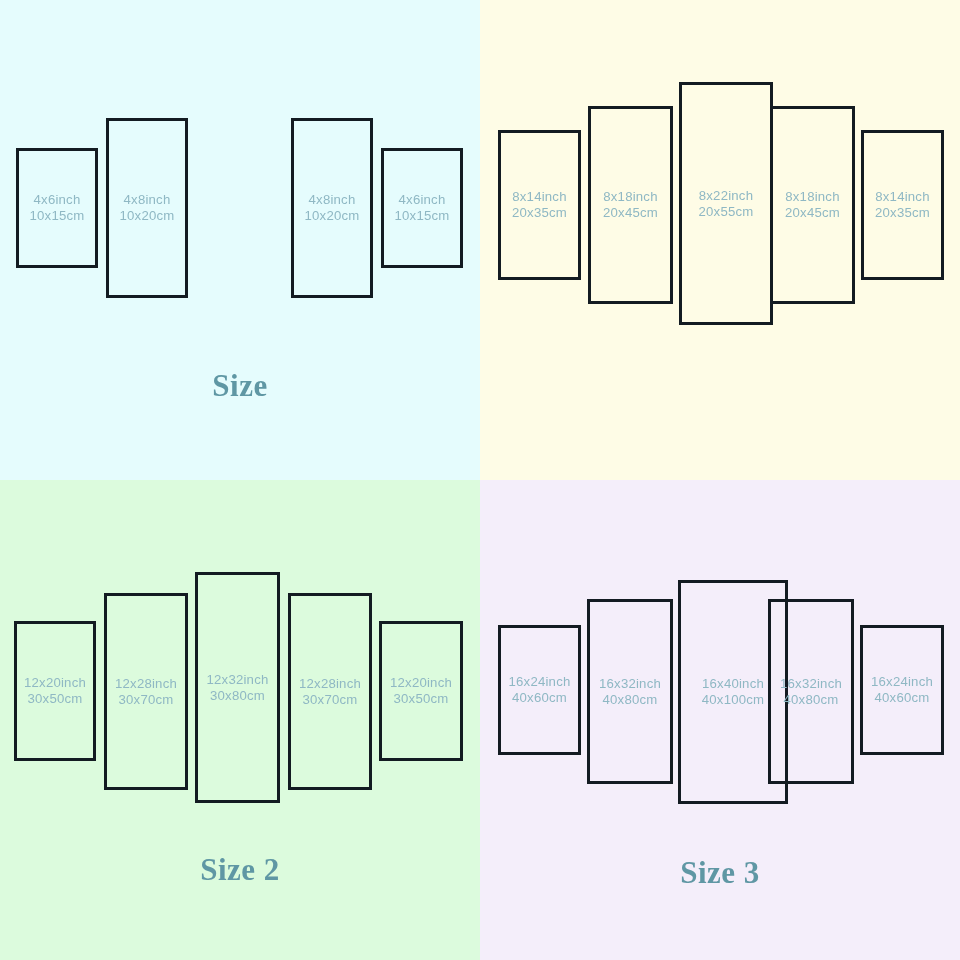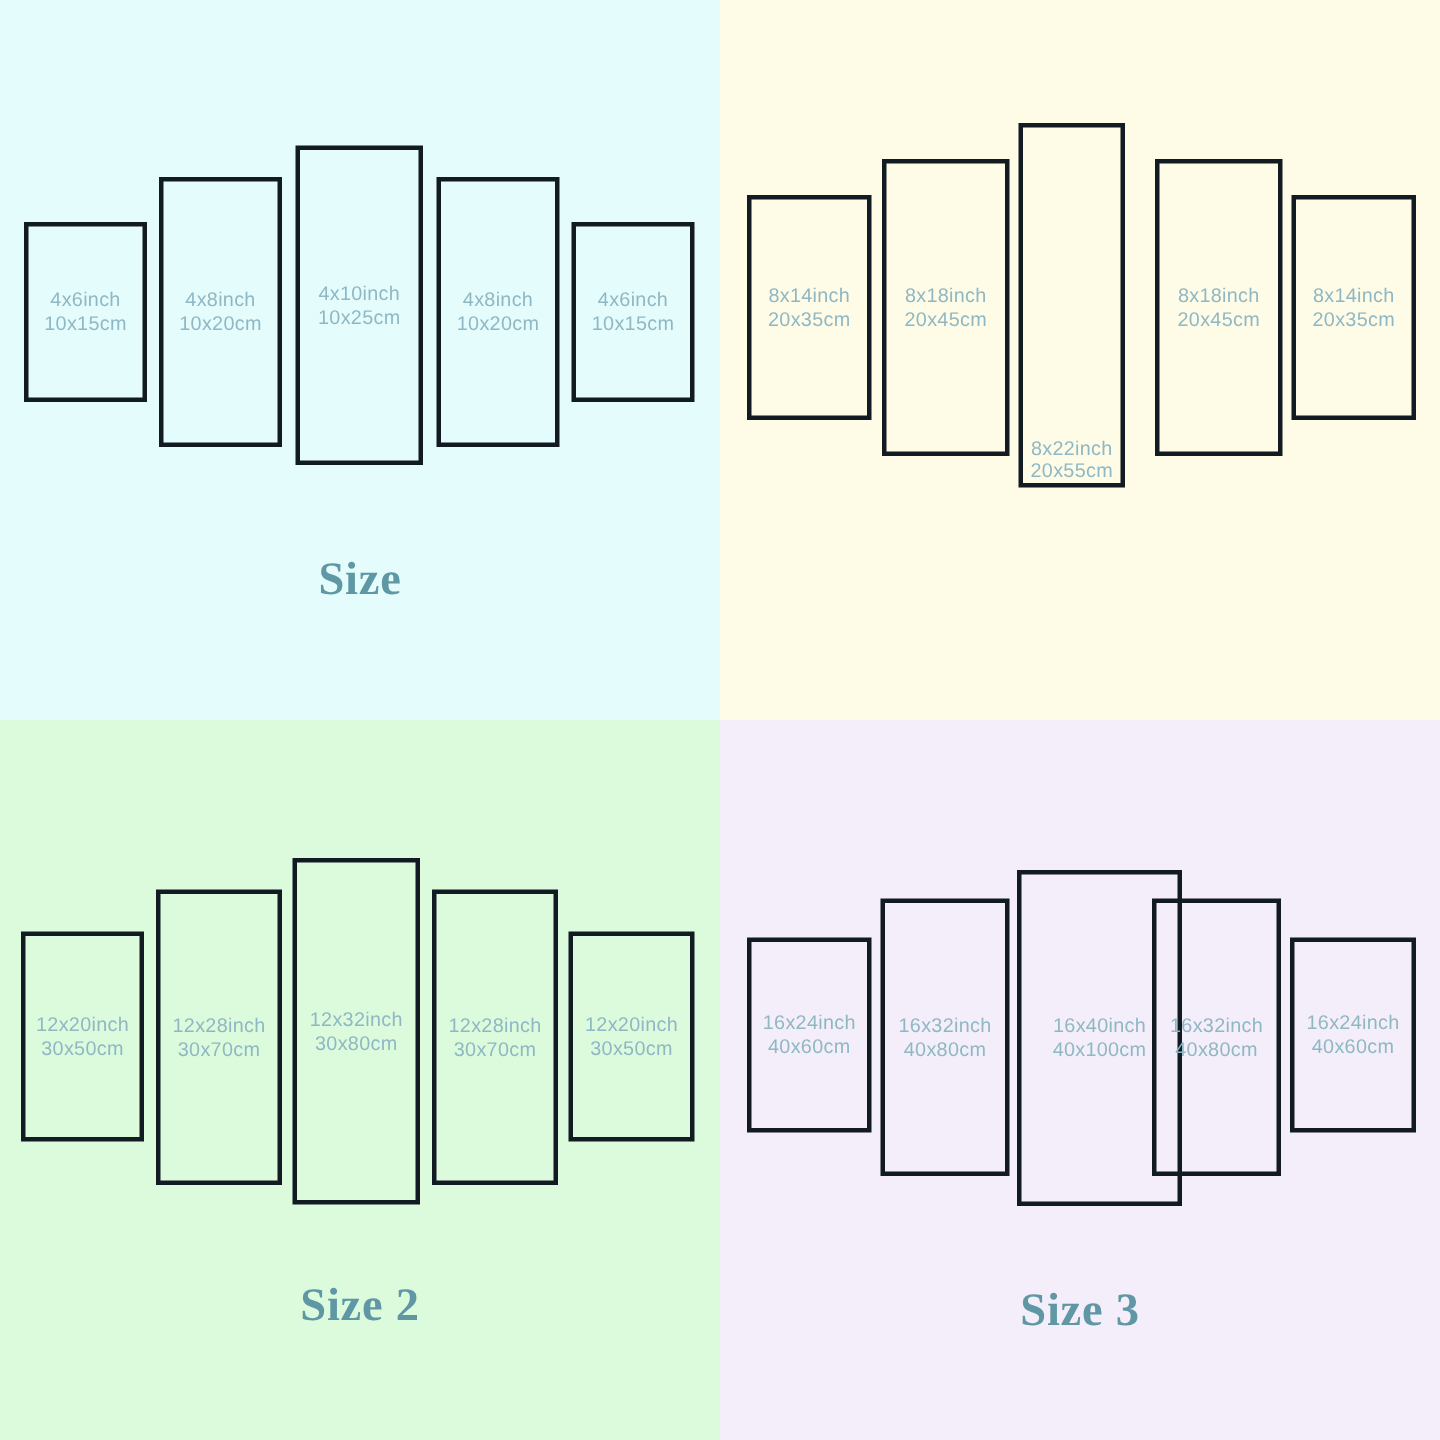--- a/index.html
+++ b/index.html
@@ -71,21 +71,21 @@
   #quadrant-a .p1 { left: 106px; top: 118px; width: 82px;  height: 180px; }
   #quadrant-a .p2 { left: 197px; top: 97px;  width: 85px;  height: 213px; }
   #quadrant-a .p3 { left: 291px; top: 118px; width: 82px;  height: 180px; }
   #quadrant-a .p4 { left: 381px; top: 148px; width: 82px;  height: 120px; }
   #quadrant-a .quadrant-title { top: 348px; }
 
   
   #quadrant-b { background: #fefce6; padding-left: 48px; }
   #quadrant-b .p0 { left: 18px;  top: 130px; width: 83px;  height: 150px; }
   #quadrant-b .p1 { left: 108px; top: 106px; width: 85px;  height: 198px; }
-  #quadrant-b .p2 { left: 199px; top: 82px;  width: 71px;  height: 243px; justify-content: flex-end; }
+  #quadrant-b .p2 { left: 199px; top: 82px;  width: 94px;  height: 243px; }
   #quadrant-b .p3 { left: 290px; top: 106px; width: 85px;  height: 198px; }
   #quadrant-b .p4 { left: 381px; top: 130px; width: 83px;  height: 150px; }
   #quadrant-b .quadrant-title { top: 341px; }
 
   
   #quadrant-c { background: #dcfbdd; }
   #quadrant-c .p0 { left: 14px;  top: 141px; width: 82px;  height: 140px; }
   #quadrant-c .p1 { left: 104px; top: 113px; width: 84px;  height: 197px; }
   #quadrant-c .p2 { left: 195px; top: 92px;  width: 85px;  height: 231px; }
   #quadrant-c .p3 { left: 288px; top: 113px; width: 84px;  height: 197px; }
@@ -109,24 +109,20 @@
   <div class="quadrant" id="quadrant-a" style="background: rgb(229, 252, 253);">
     <div class="panel-group">
       <div class="panel p0">
         <span class="panel-label-inch">4x6inch</span>
         <span class="panel-label-cm">10x15cm</span>
       </div>
       <div class="panel p1">
         <span class="panel-label-inch">4x8inch</span>
         <span class="panel-label-cm">10x20cm</span>
       </div>
-      <div class="panel p2">
-        <span class="panel-label-inch">4x10inch</span>
-        <span class="panel-label-cm">10x25cm</span>
-      </div>
       <div class="panel p3">
         <span class="panel-label-inch">4x8inch</span>
         <span class="panel-label-cm">10x20cm</span>
       </div>
       <div class="panel p4">
         <span class="panel-label-inch">4x6inch</span>
         <span class="panel-label-cm">10x15cm</span>
       </div>
     </div>
     <div class="quadrant-title">Size</div>

